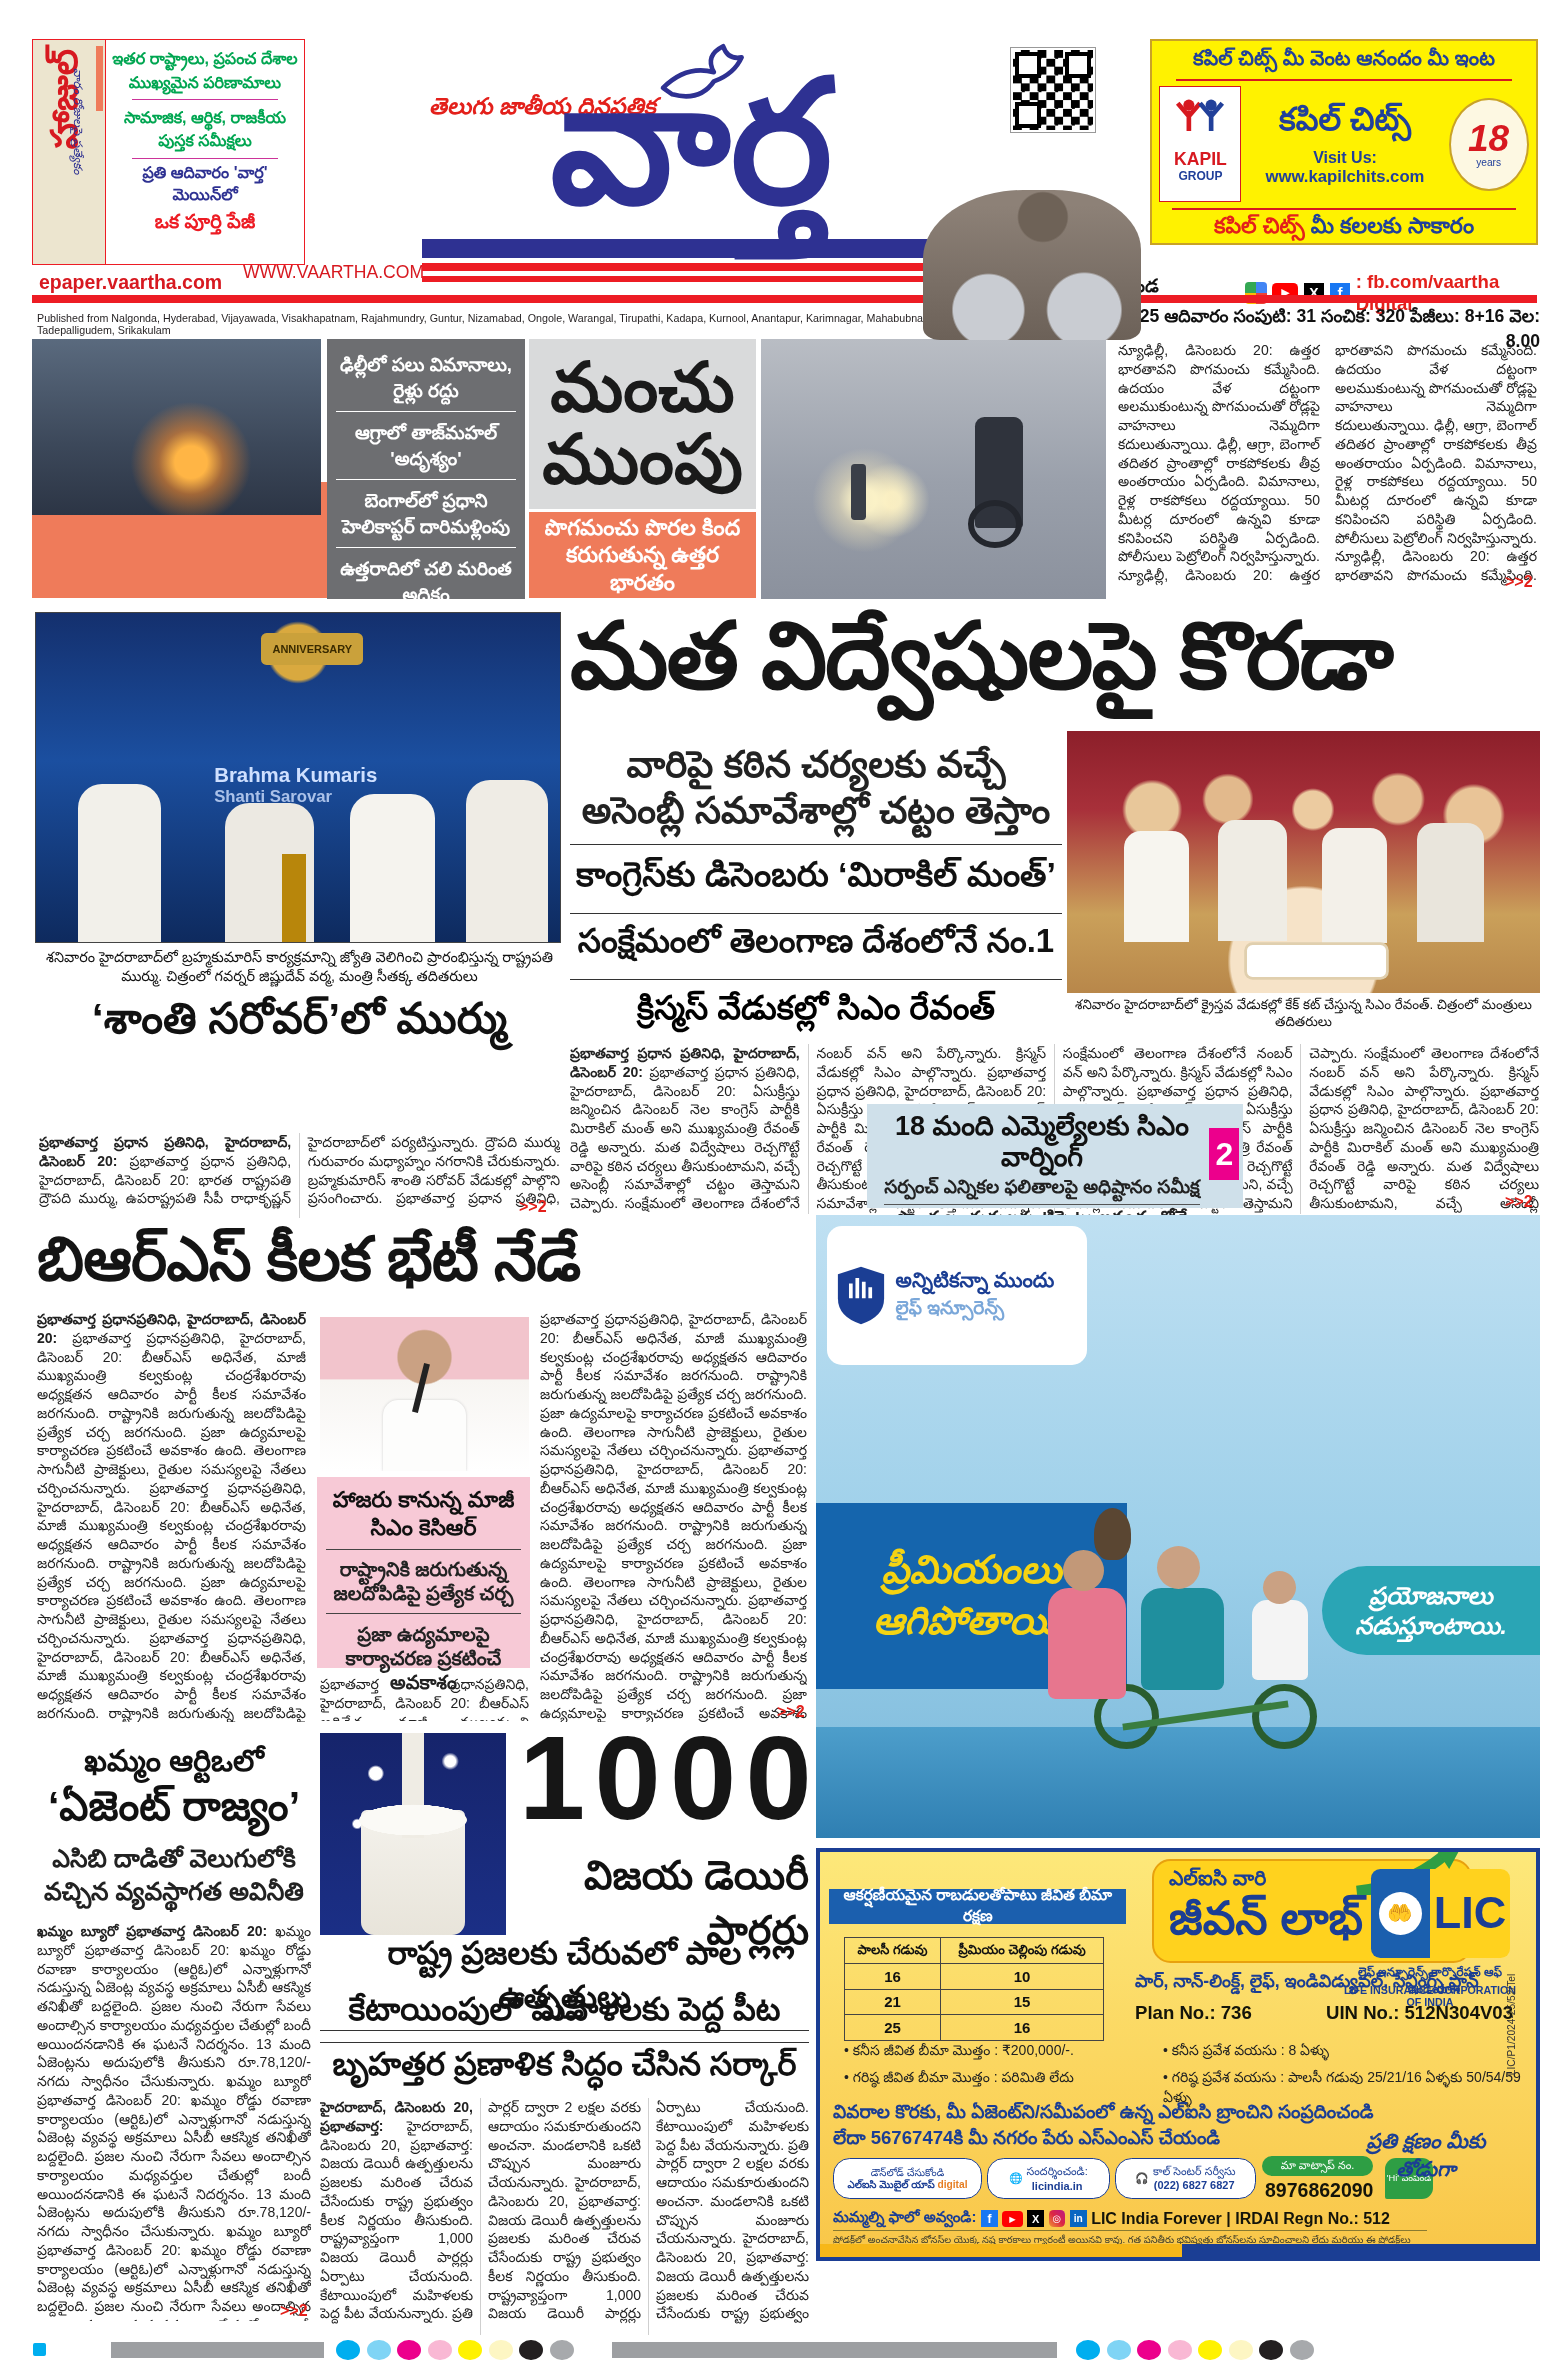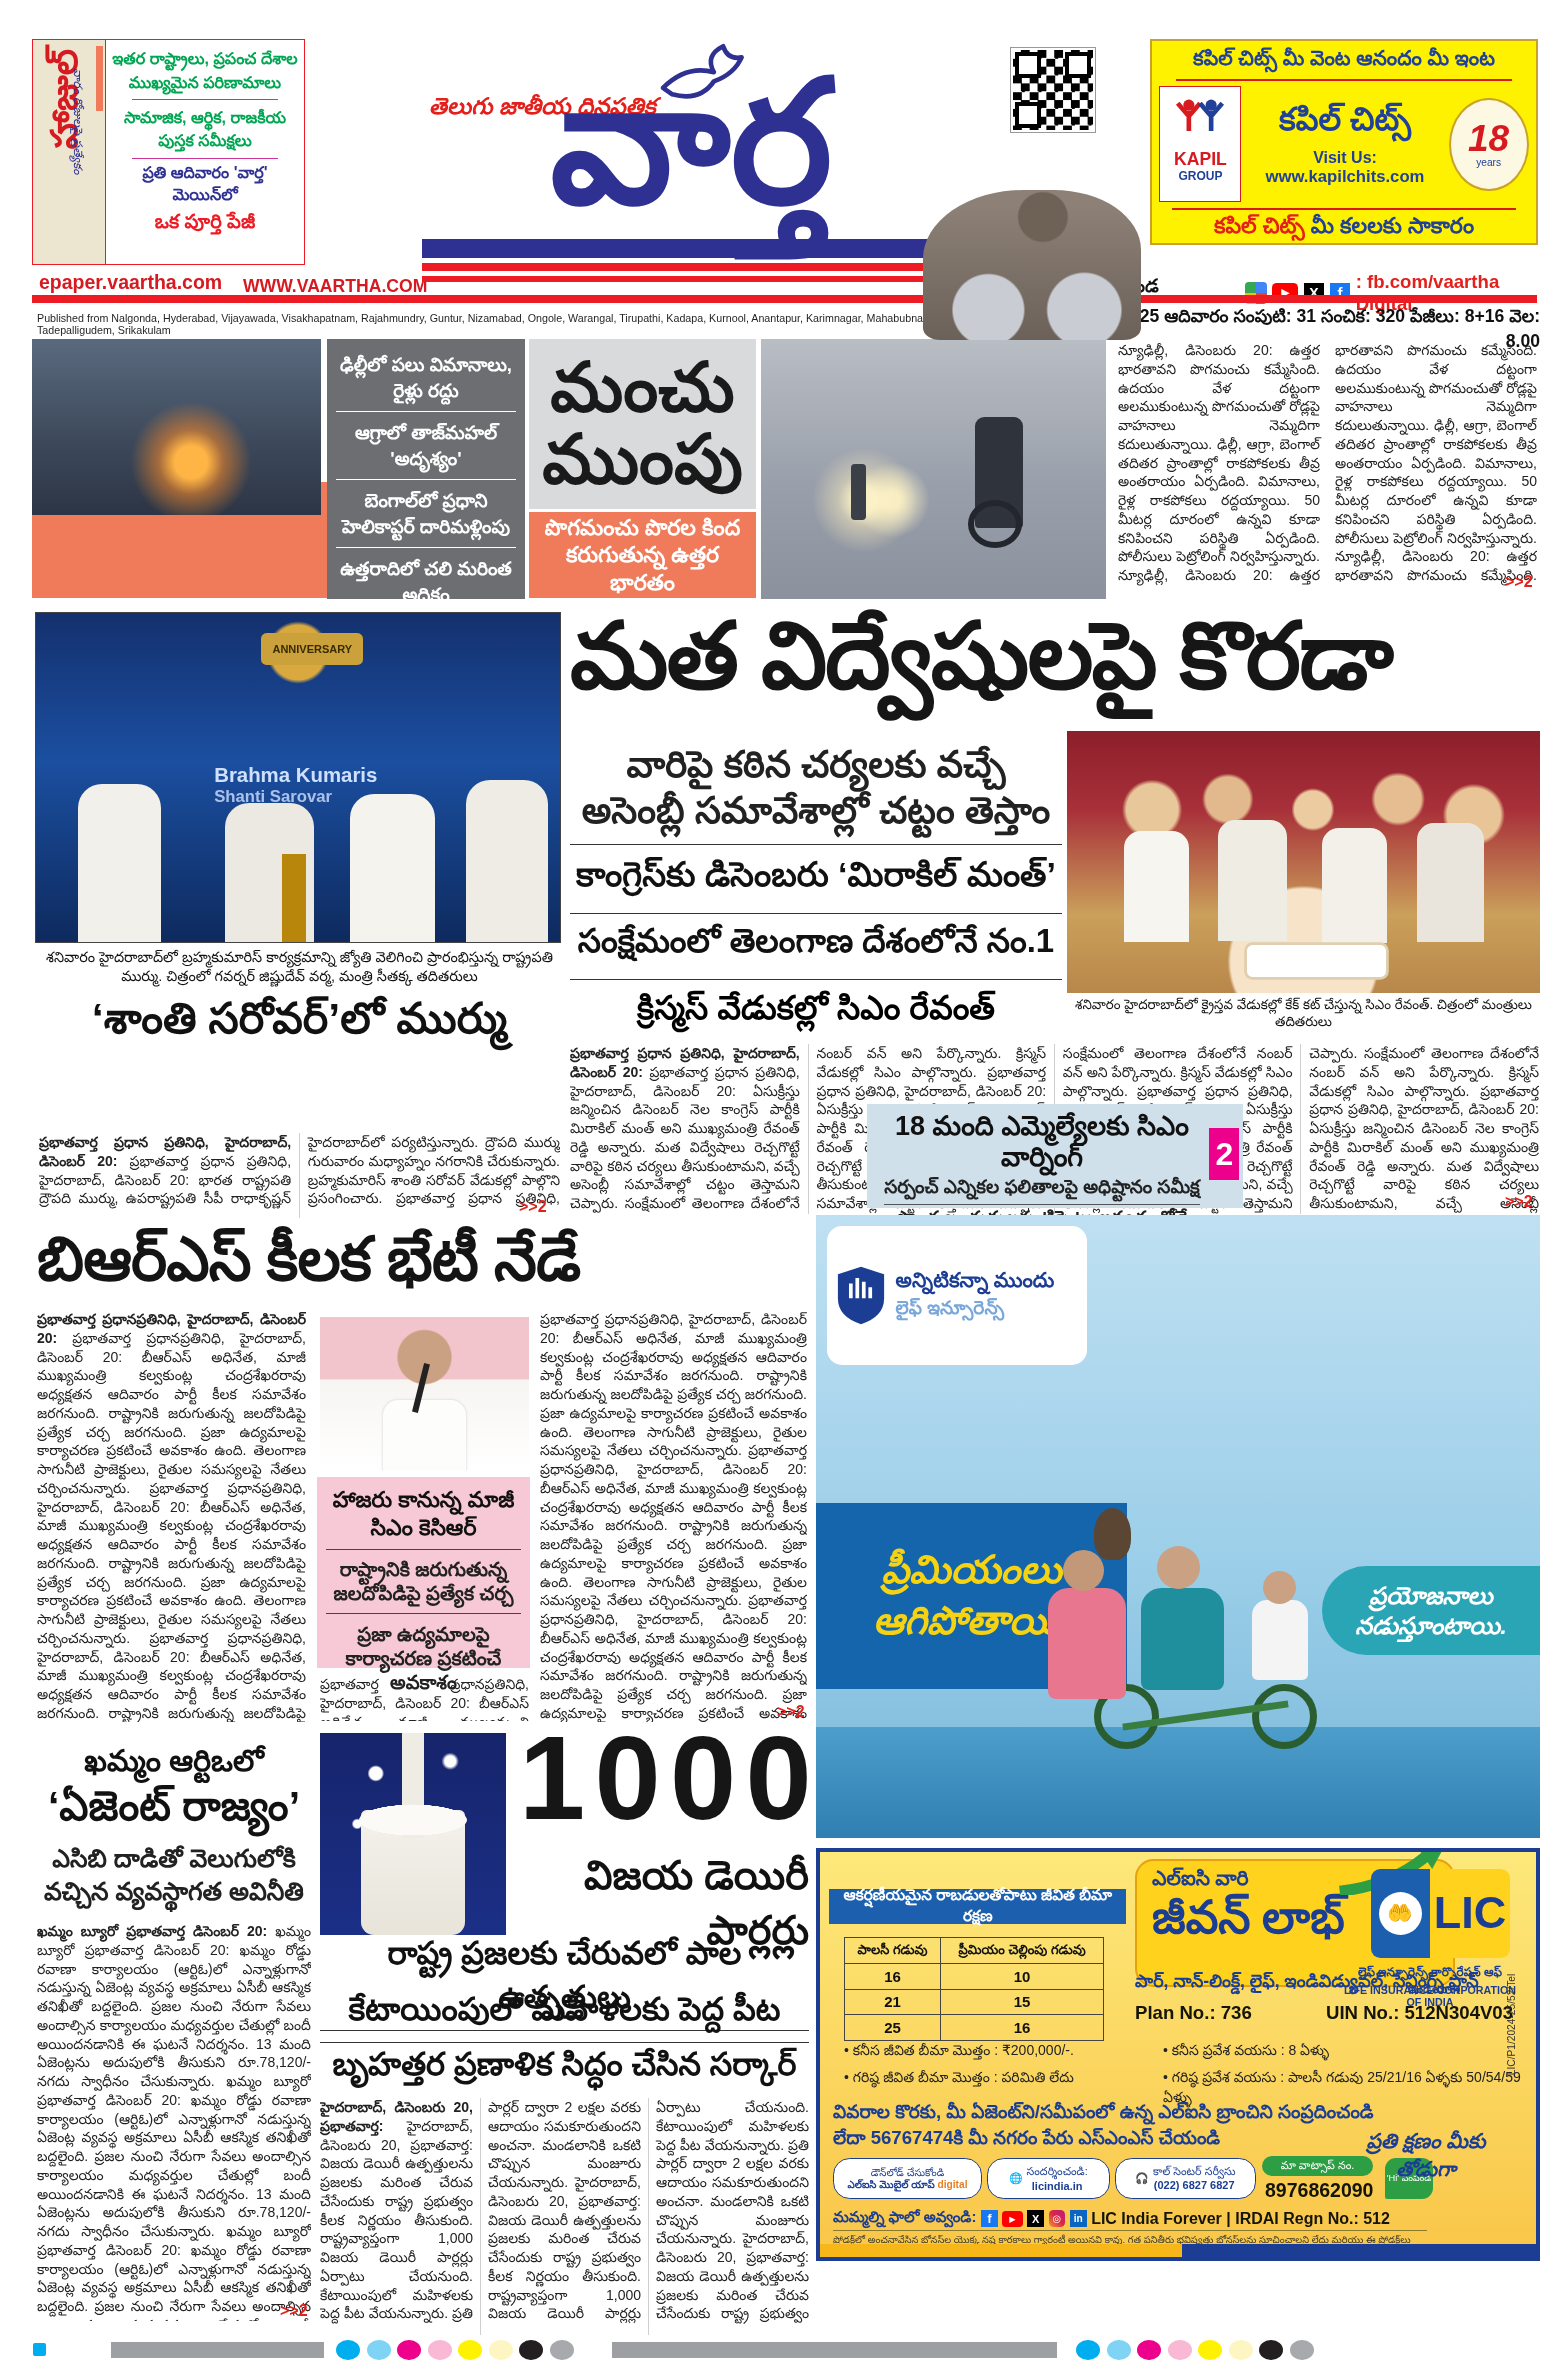--- a/index.html
+++ b/index.html
@@ -30,21 +30,21 @@
       <div style="color:#00a651;font-weight:bold;font-size:16px;line-height:1.45;">ఇతర రాష్ట్రాలు, ప్రపంచ దేశాల ముఖ్యమైన పరిణామాలు</div>
       <div style="height:0.9px;background:#c39;margin:5.6px 20.4px;"></div>
       <div style="color:#00a651;font-weight:bold;font-size:16px;line-height:1.45;">సామాజిక, ఆర్థిక, రాజకీయ పుస్తక సమీక్షలు</div>
       <div style="height:0.9px;background:#c39;margin:5.6px 20.4px;"></div>
       <div style="color:#2e3192;font-weight:bold;font-size:16px;">ప్రతి ఆదివారం 'వార్త' మెయిన్‌లో</div>
       <div style="color:#ed1c24;font-weight:900;font-size:19.5px;margin-top:1.9px;">ఒక పూర్తి పేజీ</div>
     </div>
   </div>
 
   <div class="abs" style="left:39px;top:271px;font-size:19.5px;font-weight:900;color:#d71920;">epaper.vaartha.com</div>
-  <div class="abs" style="left:243px;top:276px;font-size:17.6px;font-weight:700;color:#d71920;">WWW.VAARTHA.COM</div>
+  <div class="abs" style="left:243px;top:262px;font-size:17.6px;font-weight:400;color:#d71920;">WWW.VAARTHA.COM</div>
 
   <div class="abs" style="left:429px;top:93px;font-size:23px;font-weight:900;font-style:italic;color:#e3201b;">తెలుగు జాతీయ దినపత్రిక</div>
 
   <svg class="abs" style="left:649px;top:37px;" width="102" height="74" viewBox="0 0 110 80">
     <path d="M15 55 Q40 30 70 38 Q60 20 80 10 Q85 25 100 22 Q92 40 70 48 Q55 70 25 62 Z" fill="#ffffff" stroke="#2e3192" stroke-width="5" stroke-linejoin="round"></path>
   </svg>
 
   <div class="abs" style="left:427px;top:35px;width:529px;height:213px;font-size:172px;font-weight:900;color:#2e3192;display:flex;align-items:center;justify-content:center;line-height:1;">వార్త</div>
   <div class="abs" style="left:422px;top:239px;width:533px;height:18.6px;background:#2e3192;"></div>
   <div class="abs" style="left:422px;top:263px;width:533px;height:8.3px;background:#ed1c24;"></div>
@@ -295,21 +295,21 @@
             <td style="border:1.9px solid #444;padding:3.7px;font-weight:bold;">21</td>
             <td style="border:1.9px solid #444;padding:3.7px;font-weight:bold;">15</td>
           </tr>
         <tr>
             <td style="border:1.9px solid #444;padding:3.7px;font-weight:bold;">25</td>
             <td style="border:1.9px solid #444;padding:3.7px;font-weight:bold;">16</td>
           </tr>
       </tbody>
     </table>
 
-    <div style="position:absolute;left:315px;top:7.4px;width:320px;height:128px;background:#ffd21e;border:2.8px solid #e8a10e;border-radius:18.6px;padding:5.6px 15px;box-sizing:border-box;font-family:Liberation Serif, serif;">
+    <div style="position:absolute;left:332px;top:7.4px;width:320px;height:104px;background:#ffd21e;border:2.8px solid #e8a10e;border-radius:18.6px;padding:5.6px 15px;box-sizing:border-box;">
       <div style="color:#1b3e94;font-weight:bold;font-size:20.4px;">ఎల్ఐసి వారి</div>
       <div style="color:#1b3e94;font-weight:900;font-size:46px;line-height:1;">జీవన్ లాభ్</div>
       <svg width="111" height="50" viewBox="0 0 120 54" style="position:absolute;right:5.6px;top:-16.7px;">
         <path d="M4 50 Q60 44 100 10" stroke="#2e9e44" stroke-width="12" fill="none"></path>
         <path d="M88 2 L118 0 L104 26 Z" fill="#2e9e44"></path>
       </svg>
     </div>
     <div style="position:absolute;left:315px;top:119px;width:390px;color:#1b3e94;font-weight:900;font-size:17.6px;">పార్, నాన్-లింక్డ్, లైఫ్, ఇండివిడ్యువల్, సేవింగ్స్ ప్లాన్</div>
     <div style="position:absolute;left:315px;top:150px;font-size:18.6px;font-weight:bold;color:#14140a;">Plan No.: 736</div>
     <div style="position:absolute;left:506px;top:150px;font-size:18.6px;font-weight:bold;color:#14140a;">UIN No.: 512N304V03</div>

